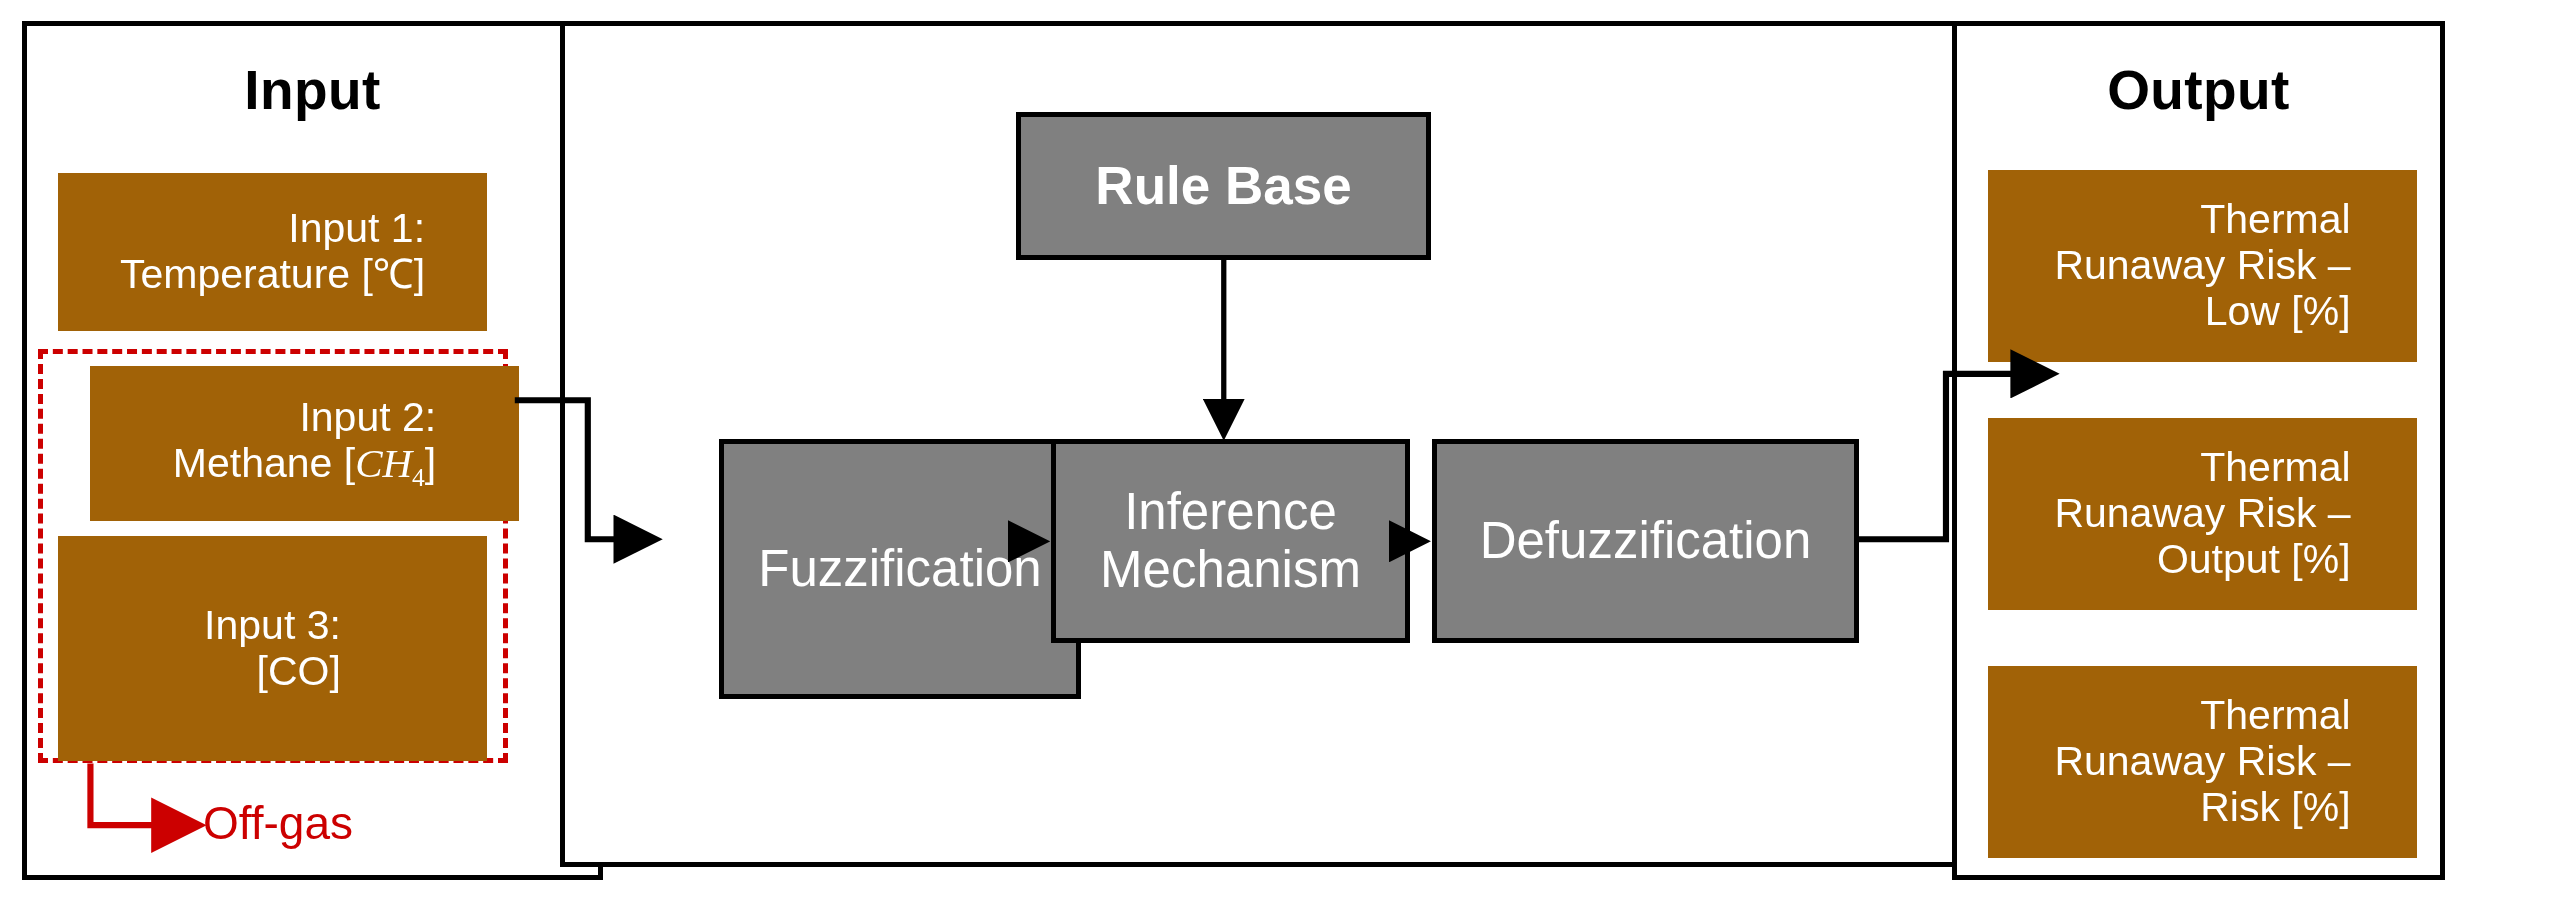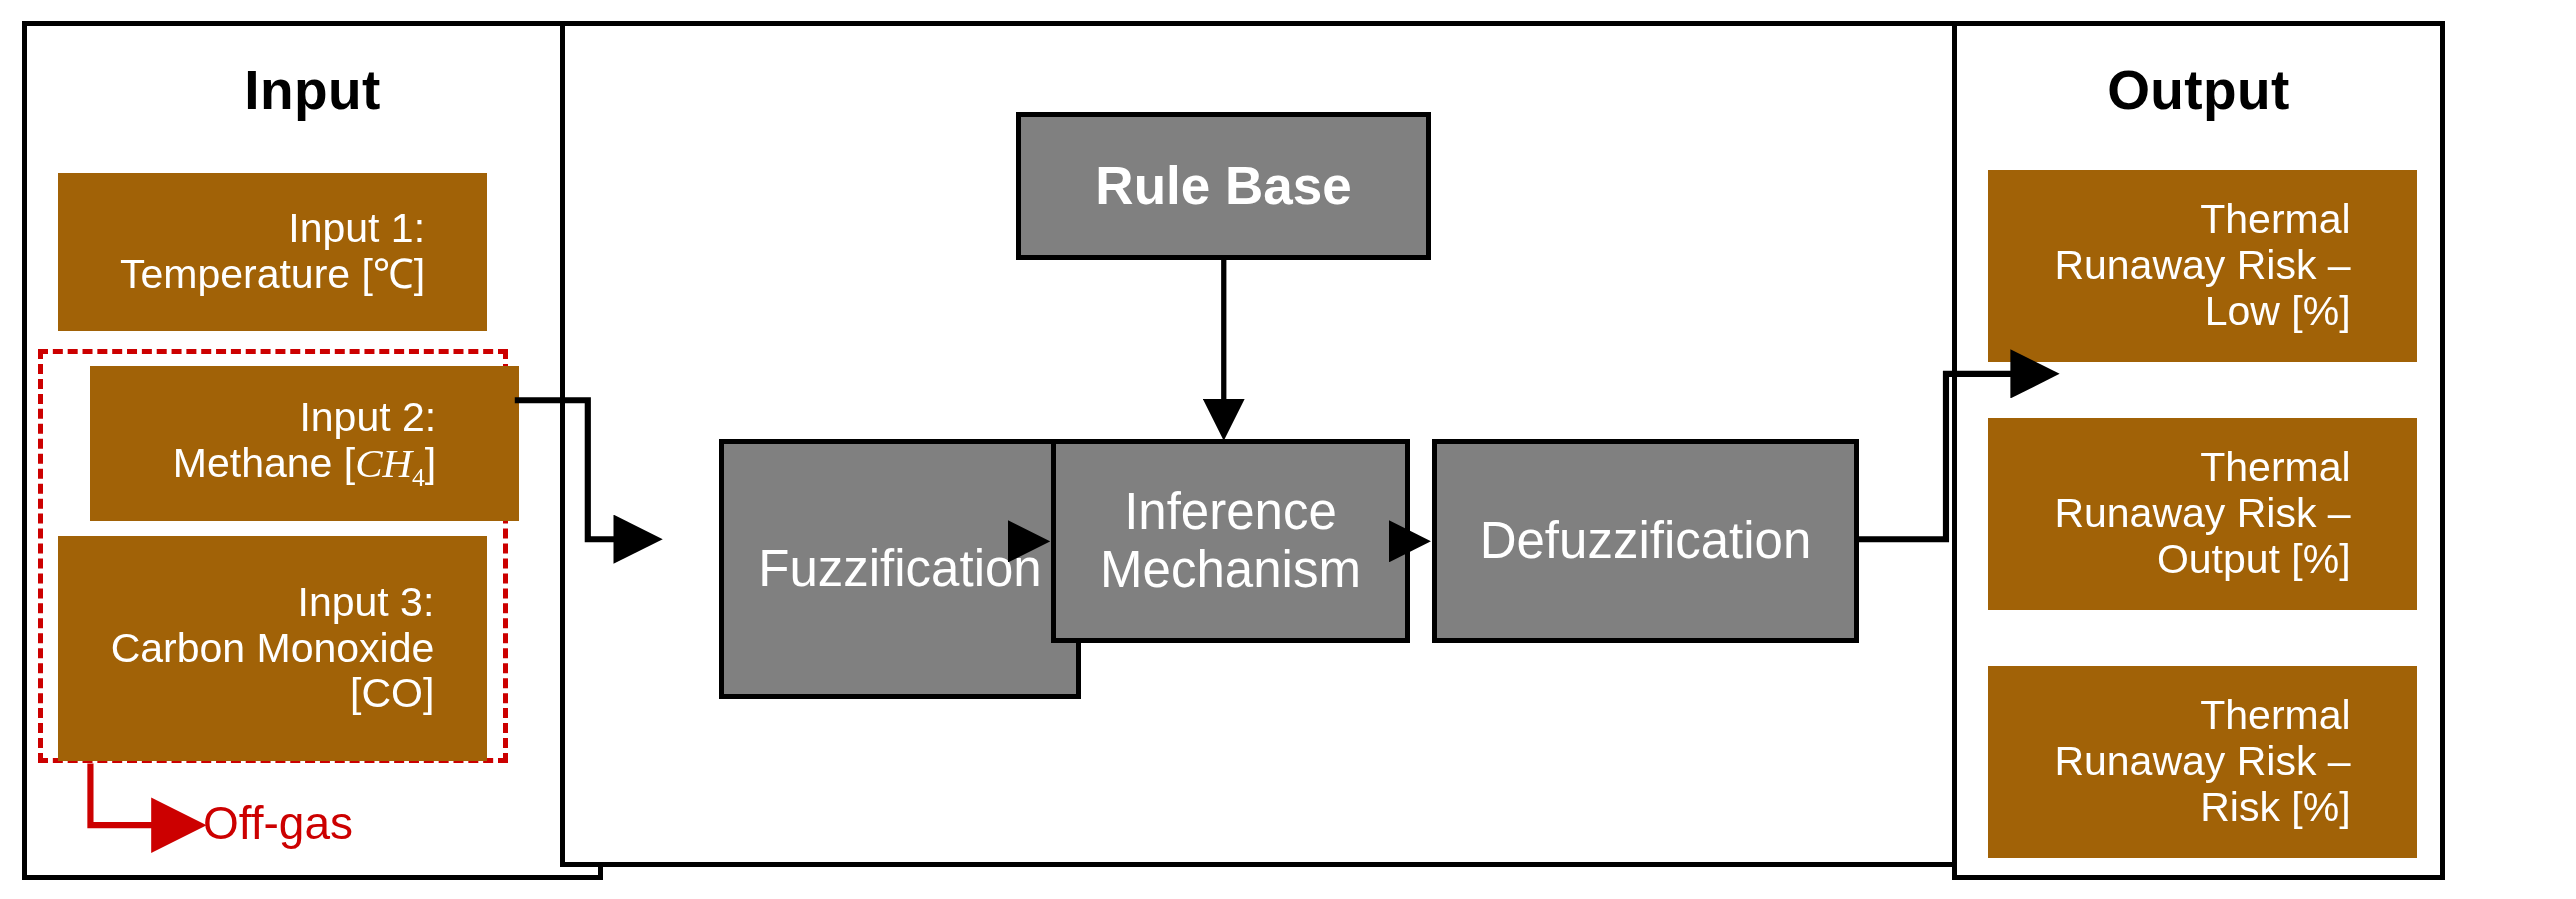--- a/index.html
+++ b/index.html
@@ -81,21 +81,20 @@
     <div class="io-box" id="in-box-2">
       <div>
         <span class="ln">Input 2:</span>
         <span class="ln"><span>Methane [</span><i style="font-family:'Liberation Serif',serif;">CH</i><sub style="font-family:'Liberation Serif',serif;font-size:.62em;">4</sub><span>]</span></span>
       </div>
     </div>
 
     <div class="io-box" id="in-box-3">
       <div>
         <span class="ln">Input 3:</span>
-        <span class="ln">Carbon Monoxide</span>
         <span class="ln">[CO]</span>
       </div>
     </div>
 
     <svg id="offgas-line" class="wire" viewBox="0 0 560 976">
       <defs>
         <marker id="red-head" markerWidth="9" markerHeight="9" refX="7" refY="4.5" orient="auto" markerUnits="strokeWidth">
           <path d="M0,0 L9,4.5 L0,9 z" fill="#cc0000"></path>
         </marker>
       </defs>

